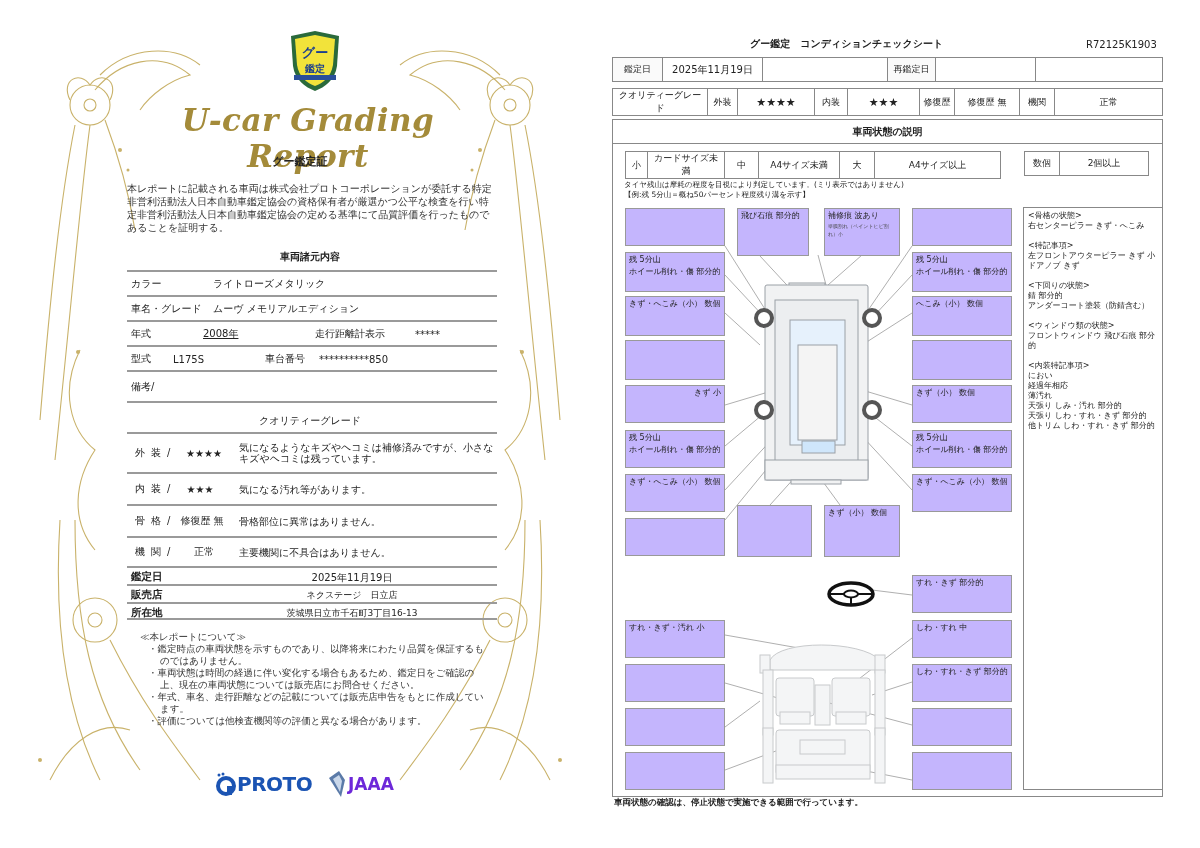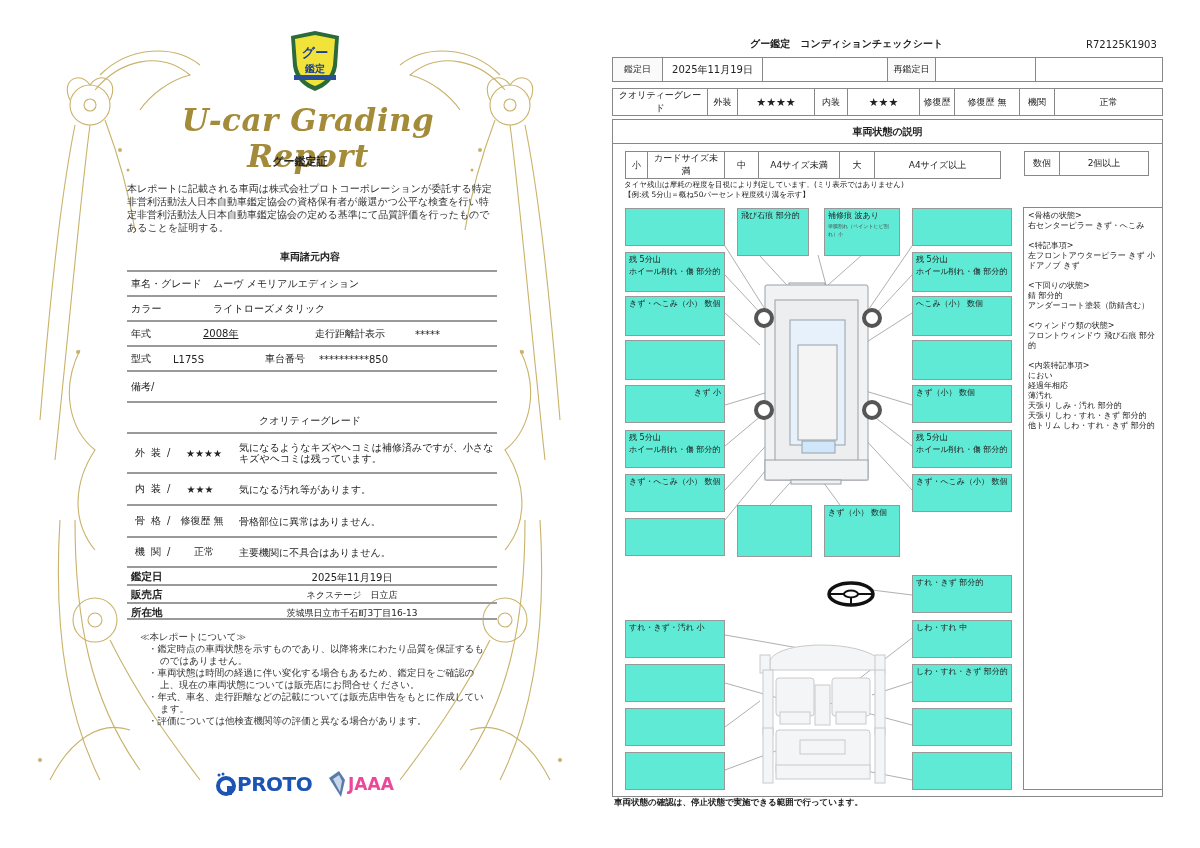--- a/index.html
+++ b/index.html
@@ -31,35 +31,35 @@
   .srow { position: relative; height: 18px; border-top: 2px solid #9a9a9a; font-size: 10px; }
   .srow .k { position: absolute; left: 4px; top: 2px; font-weight: bold; font-size: 10.5px; }
   .srow .v { position: absolute; left: 80px; right: 0; top: 3px; text-align: center; font-size: 9px; }
 
   .notes { position: absolute; left: 140px; top: 631px; width: 350px; font-family: "DejaVu Serif", "Liberation Serif", serif; font-size: 9.5px; line-height: 12px; color: #333; }
   .notes .nh { margin-left: 0; }
   .notes .ni { padding-left: 20px; text-indent: -12px; }
 
   .logos { position: absolute; left: 215px; top: 770px; width: 200px; height: 30px; }
   .proto { position: absolute; left: 0; top: 2px; font-weight: bold; font-size: 20px; color: #1b54b3; letter-spacing: -0.5px; }
-  .jaaa { position: absolute; left: 133px; top: 4px; font-weight: bold; font-size: 17px; color: #ec4899; }
+  .jaaa { position: absolute; left: 133px; top: 4px; font-weight: bold; font-size: 17px; color: #6d28d9; }
 
   
   #right { position: absolute; left: 600px; top: 0; width: 600px; height: 848px; }
   .r-title { position: absolute; left: 150px; top: 37px; font-size: 10px; font-weight: bold; }
   .r-id { position: absolute; left: 486px; top: 39px; font-size: 10px; }
   table.rt { position: absolute; border-collapse: collapse; font-size: 9px; }
   table.rt td { border: 1px solid #888; text-align: center; padding: 0 2px; height: 24px; }
   table.rt td.lab { background: #fafafa; }
 
   .big-box { position: absolute; left: 12px; top: 119px; width: 551px; height: 678px; border: 1px solid #888; }
   .big-head { position: absolute; left: 12px; top: 119px; width: 551px; height: 25px; border-bottom: 1px solid #888; text-align: center; font-size: 10px; font-weight: bold; line-height: 25px; }
   .legend-note { position: absolute; left: 24px; top: 180px; font-size: 7.5px; line-height: 10px; color: #222; }
 
-  .cb { position: absolute; border: 1px solid #999; background: #5eead4; font-size: 8px; line-height: 12px; padding: 1px 3px; color: #222; }
+  .cb { position: absolute; border: 1px solid #999; background: #c4b5fd; font-size: 8px; line-height: 12px; padding: 1px 3px; color: #222; }
   .cb .sub { font-size: 5px; line-height: 8px; display: block; color: #444; }
   .side-notes { position: absolute; left: 423px; top: 207px; width: 140px; height: 583px; border: 1px solid #888; font-size: 8px; line-height: 10px; padding: 3px 4px; }
   .side-notes .g { margin-bottom: 10px; }
 
   .footer-note { position: absolute; left: 14px; top: 797px; font-size: 8.5px; font-weight: bold; }
   svg.lines { position: absolute; left: 0; top: 0; width: 600px; height: 848px; pointer-events: none; }
 </style>
 </head>
 <body>
 
@@ -124,26 +124,26 @@
   </svg>
 
   <div class="title-script">U-car Grading Report</div>
   <div class="cert-title">グー鑑定証</div>
   <div class="cert-body">本レポートに記載される車両は株式会社プロトコーポレーションが委託する特定非営利活動法人日本自動車鑑定協会の資格保有者が厳選かつ公平な検査を行い特定非営利活動法人日本自動車鑑定協会の定める基準にて品質評価を行ったものであることを証明する。</div>
 
   <div class="sec-title" style="top:250px;">車両諸元内容</div>
 
   <div class="lt" style="top:270px;">
     <div class="lrow" style="height:25px;">
+      <span style="left:4px;">カラー</span>
+      <span style="left:86px;">ライトローズメタリック</span>
+    </div>
+    <div class="lrow" style="height:25px;">
       <span style="left:4px;">車名・グレード</span>
       <span style="left:86px;">ムーヴ メモリアルエディション</span>
-    </div>
-    <div class="lrow" style="height:25px;">
-      <span style="left:4px;">カラー</span>
-      <span style="left:86px;">ライトローズメタリック</span>
     </div>
     <div class="lrow" style="height:25px;">
       <span style="left:4px;">年式</span>
       <span style="left:76px;text-decoration:underline;">2008年</span>
       <span style="left:188px;">走行距離計表示</span>
       <span style="left:288px;">*****</span>
     </div>
     <div class="lrow" style="height:25px;">
       <span style="left:4px;">型式</span>
       <span style="left:46px;">L175S</span>

